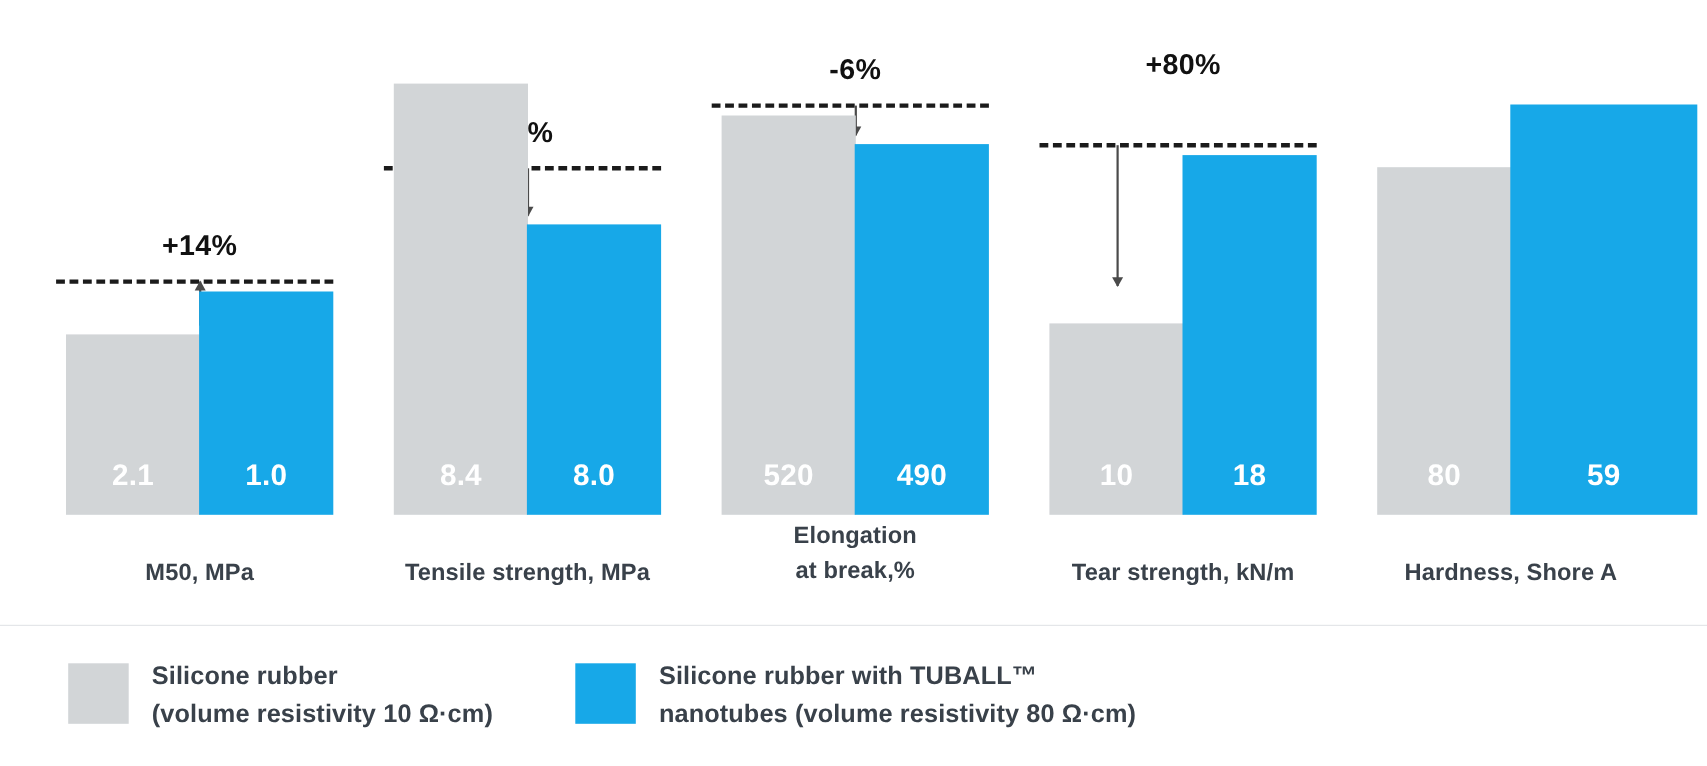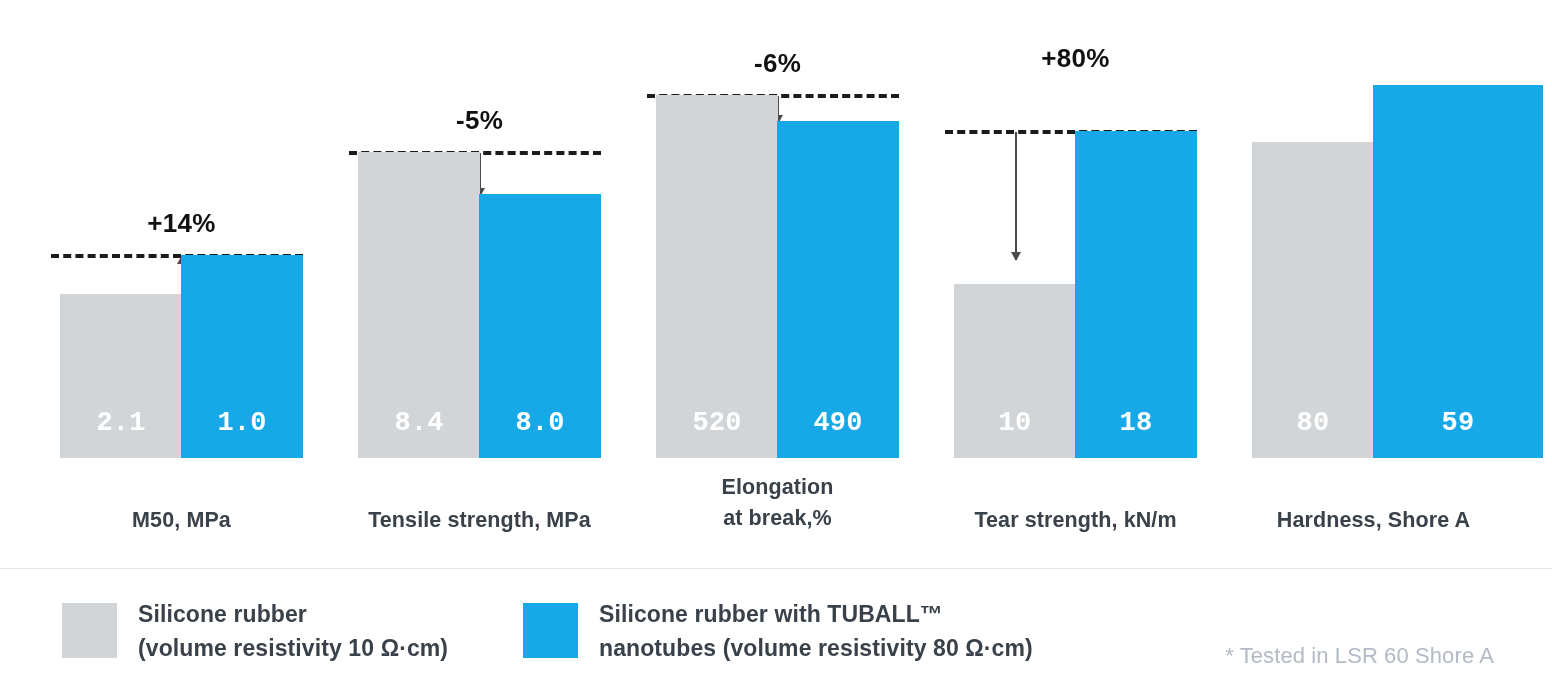--- a/index.html
+++ b/index.html
@@ -23,22 +23,21 @@
 
   .group {
     position: absolute;
     top: 0;
     height: 568px;
   }
 
   .bar {
     position: absolute;
     width: 122px;
-    bottom: 110px;           
-    font-family: Liberation Mono, monospace;
+    bottom: 100px;           
   }
   .bar.gray  { left: 0;   background: #D2D5D7; }
   .bar.blue  { left: 121px; background: #17A8E8; }
 
   .bar-value {
     position: absolute;
     bottom: 20px;
     left: 0; right: 0;
     text-align: center;
     font-size: 27px;
@@ -176,21 +175,21 @@
     </div>
   </div>
 
   <div class="group" style="left:358px; width:243px;">
     <div class="dashline" style="top:151px;"></div>
     <div class="delta-label" style="top:105px;">-5%</div>
     <div class="delta-arrow down" style="top:153px; height:43px;">
       <div class="shaft"></div>
         <div class="head"></div>
     </div>
-    <div class="bar gray" style="height:306px;">
+    <div class="bar gray" style="height:392px;">
       <span class="bar-value">8.4</span>
     </div>
     <div class="bar blue" style="height:264px;">
       <span class="bar-value">8.0</span>
     </div>
     <div class="cat-label" style="top:505px;">
       <span>Tensile strength, MPa</span>
     </div>
   </div>
 
@@ -258,14 +257,13 @@
   </div>
 
   <div class="legend-item" style="left:523px; top:29px;">
     <div class="legend-swatch blue"></div>
     <div class="legend-text">
       <span>Silicone rubber with TUBALL™</span><br>
       <span>nanotubes (volume resistivity 80 Ω·cm)</span>
     </div>
   </div>
 
-  <div id="footnote">* Tested in LSR 60 Shore A</div>
 </div>
 
 </body></html>

